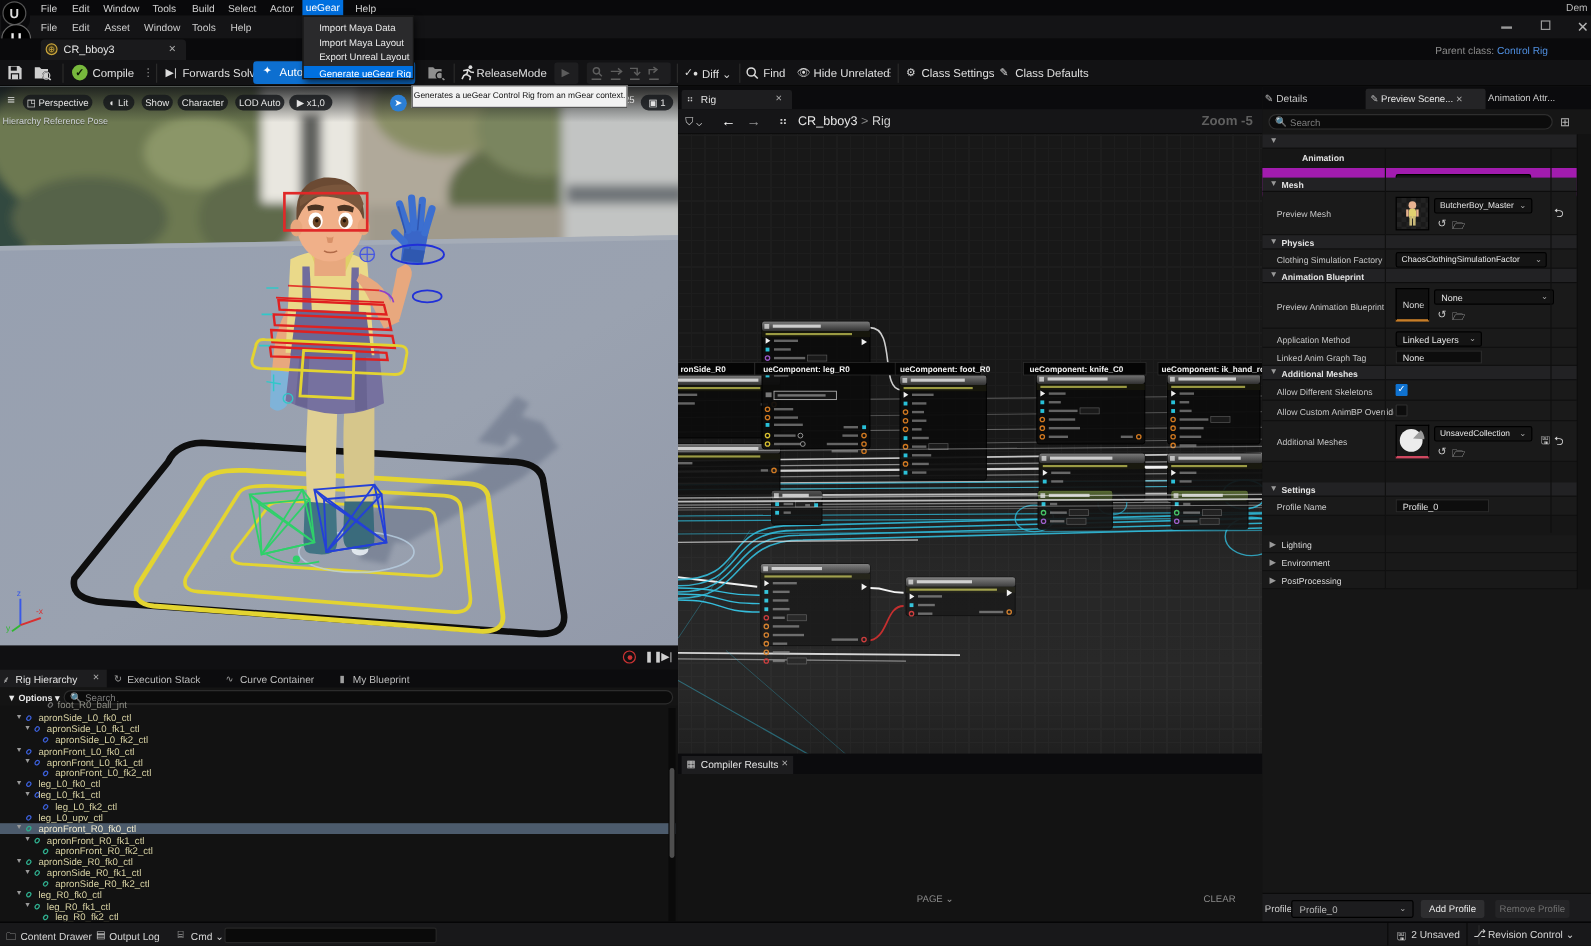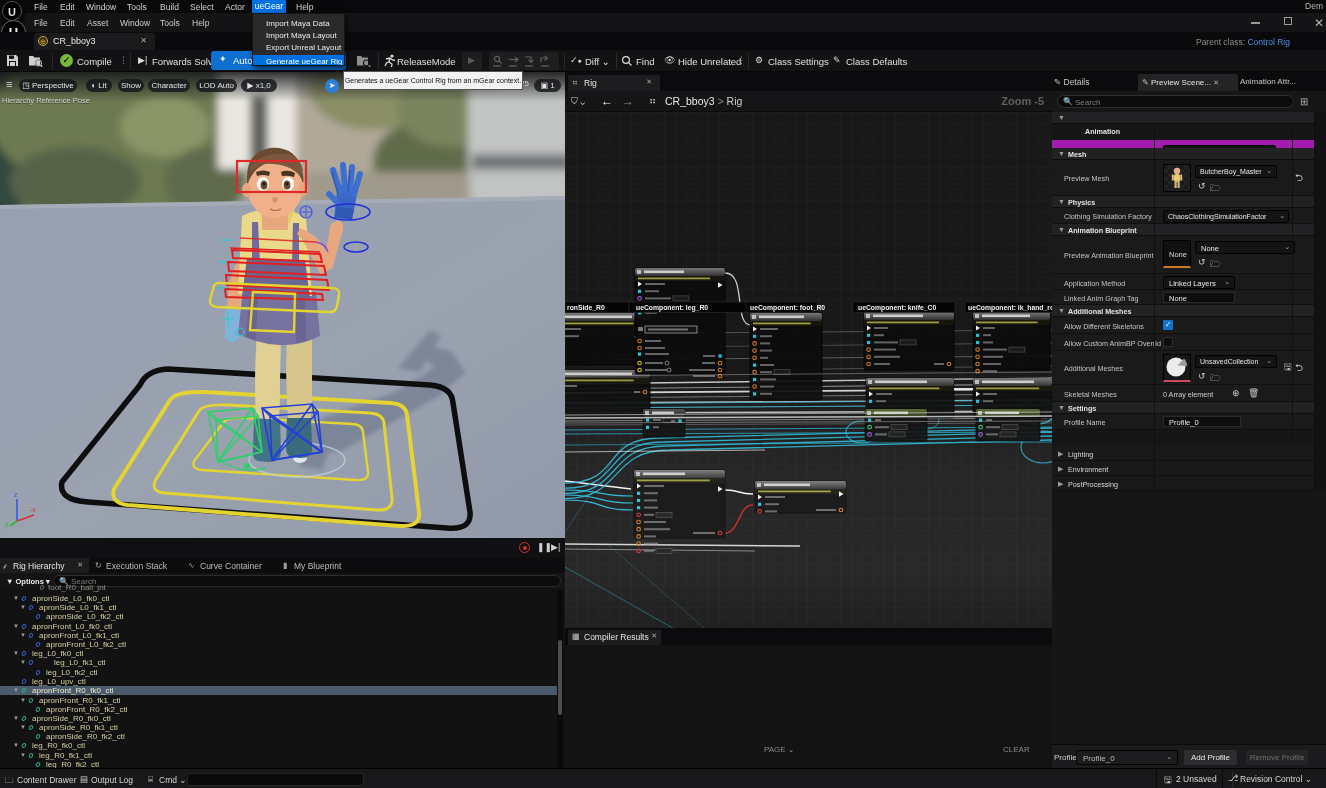--- a/index.html
+++ b/index.html
@@ -374,21 +374,21 @@
       <span class="abs" style="left:20px;top:73px;font-size:6px;color:#9a9a9a;line-height:9px;">▼</span>
       <span class="abs" style="left:29px;top:74.5px;width:4px;height:5px;border:1.4px solid #3b5fd8;border-radius:50%;transform:rotate(40deg);"></span>
       <span class="abs" style="left:39px;top:73px;font-size:8px;line-height:9.5px;color:#d6d0a2;">apronFront_L0_fk1_ctl</span>
       <span class="abs" style="left:36px;top:83.5px;width:4px;height:5px;border:1.4px solid #3b5fd8;border-radius:50%;transform:rotate(40deg);"></span>
       <span class="abs" style="left:46px;top:82px;font-size:8px;line-height:9.5px;color:#d6d0a2;">apronFront_L0_fk2_ctl</span>
       <span class="abs" style="left:13px;top:91px;font-size:6px;color:#9a9a9a;line-height:9px;">▼</span>
       <span class="abs" style="left:22px;top:92.5px;width:4px;height:5px;border:1.4px solid #3b5fd8;border-radius:50%;transform:rotate(40deg);"></span>
       <span class="abs" style="left:32px;top:91px;font-size:8px;line-height:9.5px;color:#d6d0a2;">leg_L0_fk0_ctl</span>
       <span class="abs" style="left:20px;top:100px;font-size:6px;color:#9a9a9a;line-height:9px;">▼</span>
       <span class="abs" style="left:29px;top:101.5px;width:4px;height:5px;border:1.4px solid #3b5fd8;border-radius:50%;transform:rotate(40deg);"></span>
-      <span class="abs" style="left:54px;top:100px;font-size:8px;line-height:9.5px;color:#d6d0a2;">leg_L0_fk1_ctl</span>
+      <span class="abs" style="left:32px;top:100px;font-size:8px;line-height:9.5px;color:#d6d0a2;">leg_L0_fk1_ctl</span>
       <span class="abs" style="left:36px;top:111.5px;width:4px;height:5px;border:1.4px solid #3b5fd8;border-radius:50%;transform:rotate(40deg);"></span>
       <span class="abs" style="left:46px;top:110px;font-size:8px;line-height:9.5px;color:#d6d0a2;">leg_L0_fk2_ctl</span>
       <span class="abs" style="left:22px;top:120.5px;width:4px;height:5px;border:1.4px solid #3b5fd8;border-radius:50%;transform:rotate(40deg);"></span>
       <span class="abs" style="left:32px;top:119px;font-size:8px;line-height:9.5px;color:#d6d0a2;">leg_L0_upv_ctl</span>
       <div class="abs" style="left:0;top:128px;width:563px;height:9px;background:#4c5b6c;"></div>
       <span class="abs" style="left:13px;top:128px;font-size:6px;color:#9a9a9a;line-height:9px;">▼</span>
       <span class="abs" style="left:22px;top:129.5px;width:4px;height:5px;border:1.4px solid #2fae8e;border-radius:50%;transform:rotate(40deg);"></span>
       <span class="abs" style="left:32px;top:128px;font-size:8px;line-height:9.5px;color:#efe9cd;">apronFront_R0_fk0_ctl</span>
       <span class="abs" style="left:20px;top:138px;font-size:6px;color:#9a9a9a;line-height:9px;">▼</span>
       <span class="abs" style="left:29px;top:139.5px;width:4px;height:5px;border:1.4px solid #2fae8e;border-radius:50%;transform:rotate(40deg);"></span>
@@ -953,26 +953,20 @@
       </div>
       <div class="abs" style="left:143px;top:4px;width:82px;height:13px;background:#141414;border:1px solid #000;border-radius:2px;">
         <span class="abs" style="left:4px;top:2px;color:#e6e6e6;font-size:7px;">UnsavedCollection</span>
         <span class="abs" style="right:4px;top:1px;color:#aaa;font-size:7px;">⌄</span>
       </div>
       <span class="abs" style="left:146px;top:20px;font-size:9px;color:#c8c8c8;">↺</span>
       <span class="abs" style="left:158px;top:20px;font-size:9px;color:#c8c8c8;">🗁</span>
       <span class="abs" style="left:232px;top:9px;font-size:9px;color:#c8c8c8;">🖫</span>
       <span class="abs" style="left:243px;top:9px;font-size:10px;color:#cfcfcf;">⮌</span>
     </div>
-    <div class="abs" style="left:0;top:313px;width:262px;height:17px;background:#1a1a1a;border-bottom:1px solid #101010;">
-      <span class="abs" style="left:12px;top:5px;">Skeletal Meshes</span>
-      <span class="abs" style="left:111px;top:5px;color:#d2d2d2;">0 Array element</span>
-      <span class="abs" style="left:180px;top:3px;font-size:9px;color:#c8c8c8;">⊕</span>
-      <span class="abs" style="left:196px;top:3px;font-size:9px;color:#c8c8c8;">🗑</span>
-    </div>
 
     <div class="abs" style="left:0;top:330px;width:262px;height:12px;background:#222224;border-bottom:1px solid #0d0d0d;">
       <span class="abs" style="left:6px;top:2px;font-size:7px;color:#9a9a9a;">▼</span>
       <span class="abs" style="left:16px;top:1.5px;font-weight:bold;color:#e2e2e2;">Settings</span>
     </div>
     <div class="abs" style="left:0;top:342px;width:262px;height:16px;background:#1a1a1a;border-bottom:1px solid #101010;">
       <span class="abs" style="left:12px;top:4px;">Profile Name</span>
       <div class="abs" style="left:111px;top:2px;width:78px;height:11px;background:#0d0d0d;border:1px solid #2a2a2a;">
         <span class="abs" style="left:5px;top:1px;color:#e6e6e6;font-size:7.5px;">Profile_0</span>
       </div>

